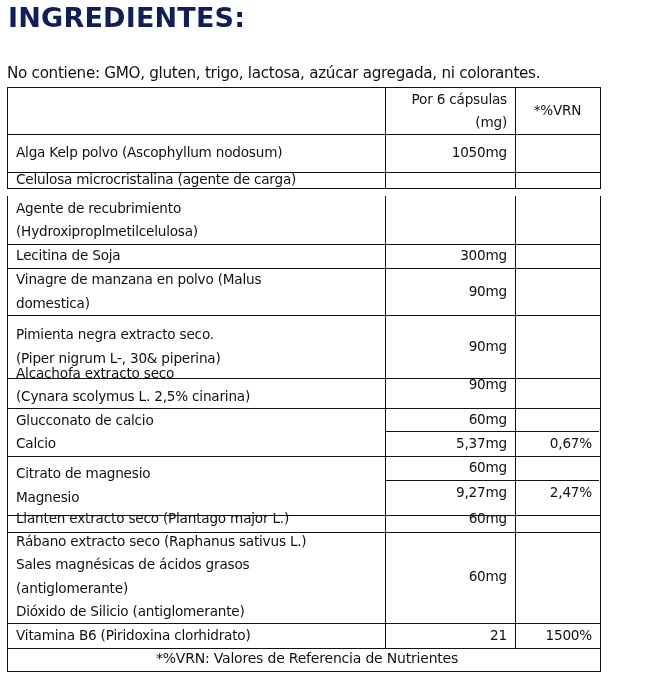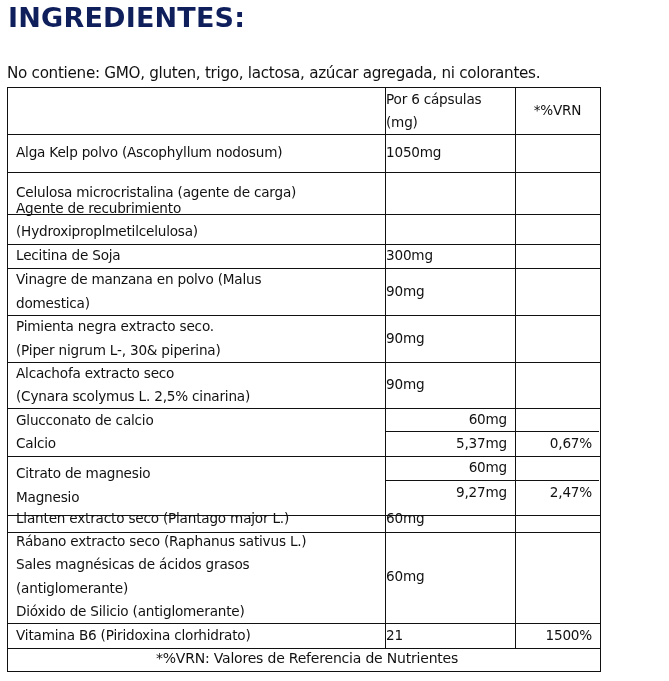--- a/index.html
+++ b/index.html
@@ -15,21 +15,21 @@
   .subtitle {
     position: absolute; left: 7px; top: 62px;
     font-size: 15.2px; letter-spacing: -0.3px; line-height: 22px; color: #111;
     white-space: nowrap;
   }
   .tbl { position: absolute; left: 7px; top: 87px; width: 594px; }
   .row { position: absolute; left: 0; width: 594px; border-left: 1.5px solid #111; border-right: 1.5px solid #111; border-bottom: 1.5px solid #111; box-sizing: border-box; }
   .row.first { border-top: 1.5px solid #111; }
   .cell { position: absolute; top: 0; bottom: 0; box-sizing: border-box; font-size: 13.6px; letter-spacing: -0.2px; line-height: 23.5px; }
   .c1 { left: 0; width: 377px; padding-left: 8px; }
-  .c2 { left: 377px; width: 130px; border-left: 1.5px solid #111; padding-right: 8px; display: flex; flex-direction: column; justify-content: center; }
+  .c2 { left: 377px; width: 130px; border-left: 1.5px solid #111; text-align: right; padding-right: 8px; display: flex; flex-direction: column; justify-content: center; }
   .c3 { left: 507px; width: 84px; border-left: 1.5px solid #111; text-align: right; padding-right: 7px; display: flex; flex-direction: column; justify-content: center; }
   .c1.vc { display: flex; flex-direction: column; justify-content: center; }
   .sub { position: absolute; left: 0; right: 0; display: flex; align-items: center; justify-content: flex-end; padding-right: 8px; box-sizing: border-box; }
   .split-line { position: absolute; left: 0; right: 0; border-top: 1.5px solid #111; }
   .hdr-c2 { line-height: 23px; }
   .hdr-c3 { text-align: center; padding-right: 0; }
   .foot { font-size: 14px; letter-spacing: -0.2px; align-items: center; }
   .foot-row { border-right: 1.5px solid #111; }
 </style>
 </head>
@@ -50,21 +50,21 @@
   </div>
 
   <div class="row" style="top:47px; height:39px;">
     <div class="cell c1 vc">
         <span>Alga Kelp polvo (Ascophyllum nodosum)</span>
       </div>
     <div class="cell c2">1050mg</div>
     <div class="cell c3"></div>
   </div>
 
-  <div class="row" style="top:85px; height:43px;">
+  <div class="row" style="top:85px; height:17px;">
     <div class="cell c1 vc">
         <span>Celulosa microcristalina (agente de carga)</span>
       </div>
     <div class="cell c2"></div>
     <div class="cell c3"></div>
   </div>
 
   <div class="row" style="top:109px; height:49px;">
     <div class="cell c1 vc">
       <span>Agente de recubrimiento</span>
@@ -84,21 +84,21 @@
 
   <div class="row" style="top:181px; height:48px;">
     <div class="cell c1 vc">
       <span>Vinagre de manzana en polvo (Malus</span>
       <span>domestica)</span>
     </div>
     <div class="cell c2">90mg</div>
     <div class="cell c3"></div>
   </div>
 
-  <div class="row" style="top:228px; height:48px;">
+  <div class="row" style="top:228px; height:64px;">
     <div class="cell c1 vc">
       <span>Pimienta negra extracto seco.</span>
       <span>(Piper nigrum L-, 30&amp; piperina)</span>
     </div>
     <div class="cell c2">90mg</div>
     <div class="cell c3"></div>
   </div>
 
   <div class="row" style="top:275px; height:47px;">
     <div class="cell c1 vc">

